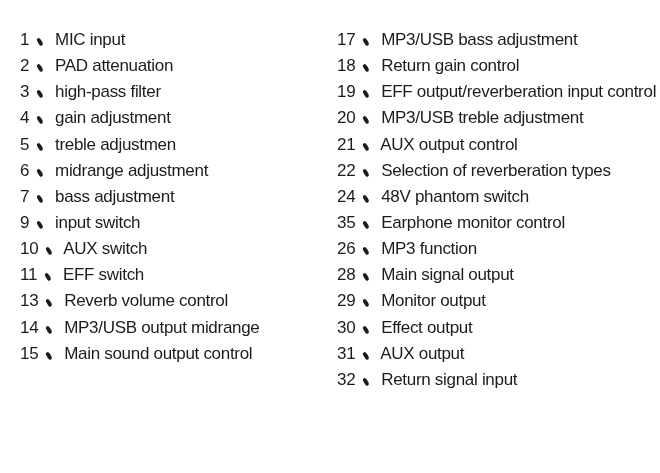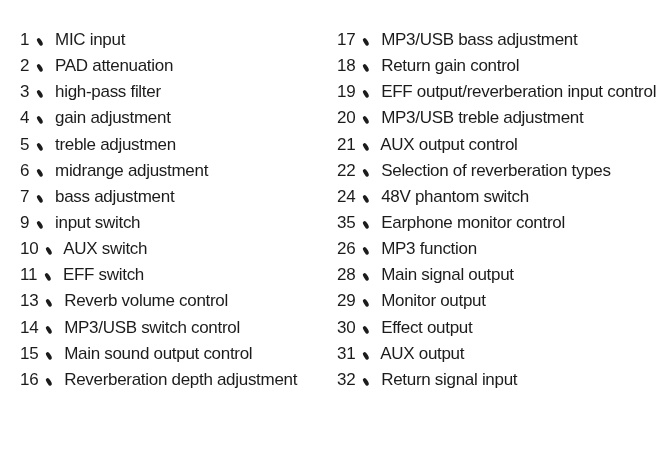--- a/index.html
+++ b/index.html
@@ -132,34 +132,29 @@
 
   <div class="row">
     <span class="num">13</span>
     <span class="sep"></span>
     <span class="label">Reverb volume control</span>
   </div>
 
   <div class="row">
     <span class="num">14</span>
     <span class="sep"></span>
-    <span class="label"> MP3/USB switch control</span>
+    <span class="label"> MP3/USB output midrange</span>
   </div>
 
   <div class="row">
     <span class="num">15</span>
     <span class="sep"></span>
     <span class="label">Main sound output control</span>
   </div>
 
-  <div class="row">
-    <span class="num">16</span>
-    <span class="sep"></span>
-    <span class="label">Reverberation depth adjustment</span>
-  </div>
 </div>
   <div class="col col-right">
   <div class="row">
     <span class="num">17</span>
     <span class="sep"></span>
     <span class="label">MP3/USB bass adjustment</span>
   </div>
 
   <div class="row">
     <span class="num">18</span>

